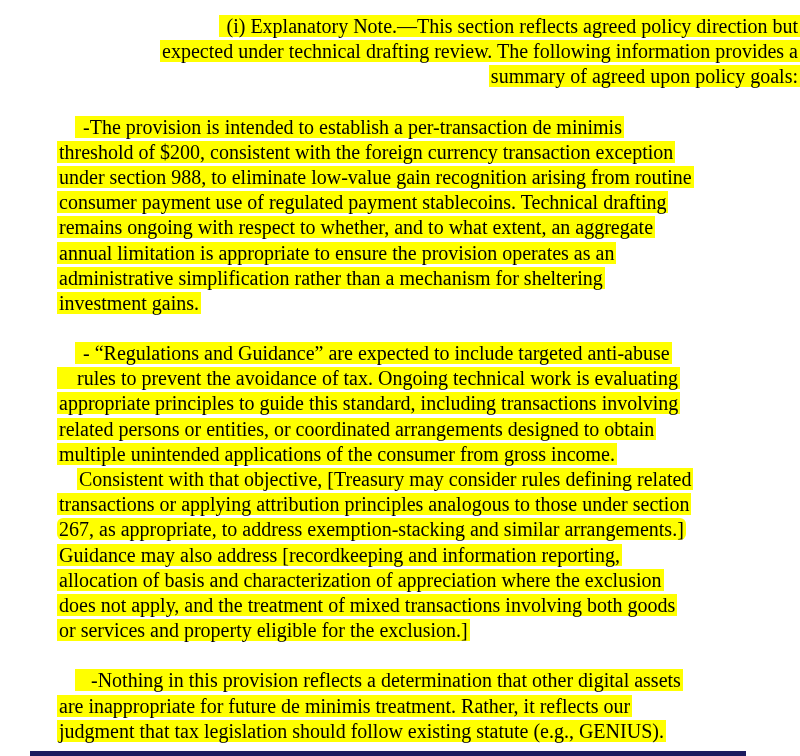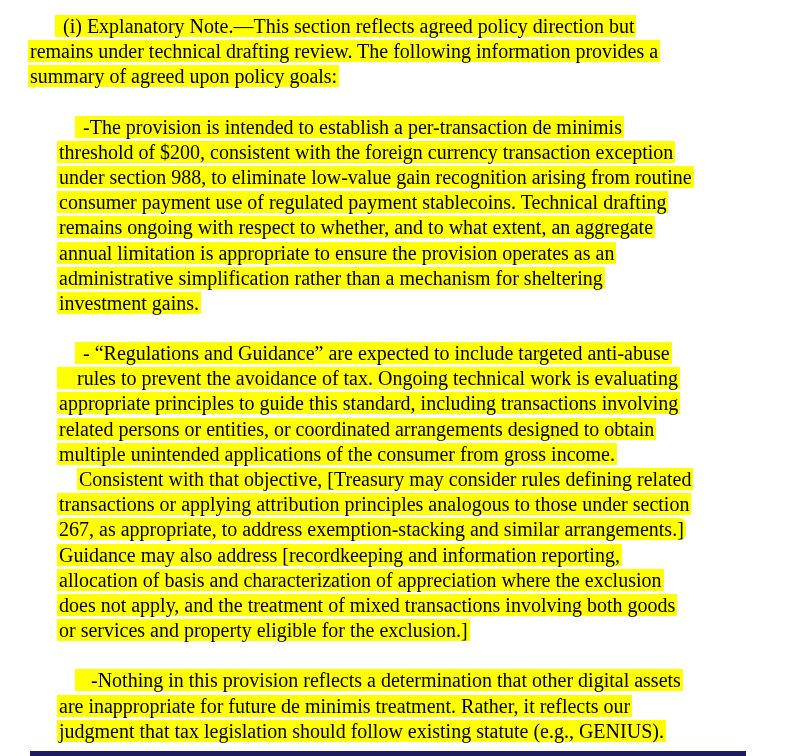--- a/index.html
+++ b/index.html
@@ -16,21 +16,21 @@
     height: 756px;
     font-family: "Liberation Serif", "DejaVu Serif", serif;
     font-size: 20px;
     color: #000000;
     padding-top: 14px;
     box-sizing: border-box;
   }
   .para {
     margin: 0 0 25px 0;
   }
-  .para.flush  { margin-left: 28px; }
+  .para.flush  { margin-left: 28px; text-align: right; }
   .para.bullet { margin-left: 57px; }
   .line {
     height: 25.2px;
     line-height: 25.2px;
     white-space: pre;
   }
   .para.flush  .line.first { text-indent: 27px; }
   .para.bullet .line.first { text-indent: 18px; }
   .hl {
     background: var(--hl, #ffff00);
@@ -45,21 +45,21 @@
     height: 5px;
   }
 </style>
 </head>
 <body style="background: rgb(255, 255, 255);">
 
 <div class="page">
   <div id="doc-container">
       <div class="para flush">
         <div class="line first"><span class="hl" style="color: rgb(0, 0, 0);">(i) Explanatory Note.—This section reflects agreed policy direction but</span></div>
-        <div class="line"><span class="hl" style="color: rgb(0, 0, 0);">remains under technical drafting review. The following information provides a</span></div>
+        <div class="line"><span class="hl" style="color: rgb(0, 0, 0);">expected under technical drafting review. The following information provides a</span></div>
         <div class="line"><span class="hl" style="color: rgb(0, 0, 0);">summary of agreed upon policy goals:</span></div>
       </div>
       <div class="para bullet">
         <div class="line first"><span class="hl" style="color: rgb(0, 0, 0);">-The provision is intended to establish a per-transaction de minimis</span></div>
         <div class="line"><span class="hl" style="color: rgb(0, 0, 0);">threshold of $200, consistent with the foreign currency transaction exception</span></div>
         <div class="line"><span class="hl" style="color: rgb(0, 0, 0);">under section 988, to eliminate low-value gain recognition arising from routine</span></div>
         <div class="line"><span class="hl" style="color: rgb(0, 0, 0);">consumer payment use of regulated payment stablecoins. Technical drafting</span></div>
         <div class="line"><span class="hl" style="color: rgb(0, 0, 0);">remains ongoing with respect to whether, and to what extent, an aggregate</span></div>
         <div class="line"><span class="hl" style="color: rgb(0, 0, 0);">annual limitation is appropriate to ensure the provision operates as an</span></div>
         <div class="line"><span class="hl" style="color: rgb(0, 0, 0);">administrative simplification rather than a mechanism for sheltering</span></div>

